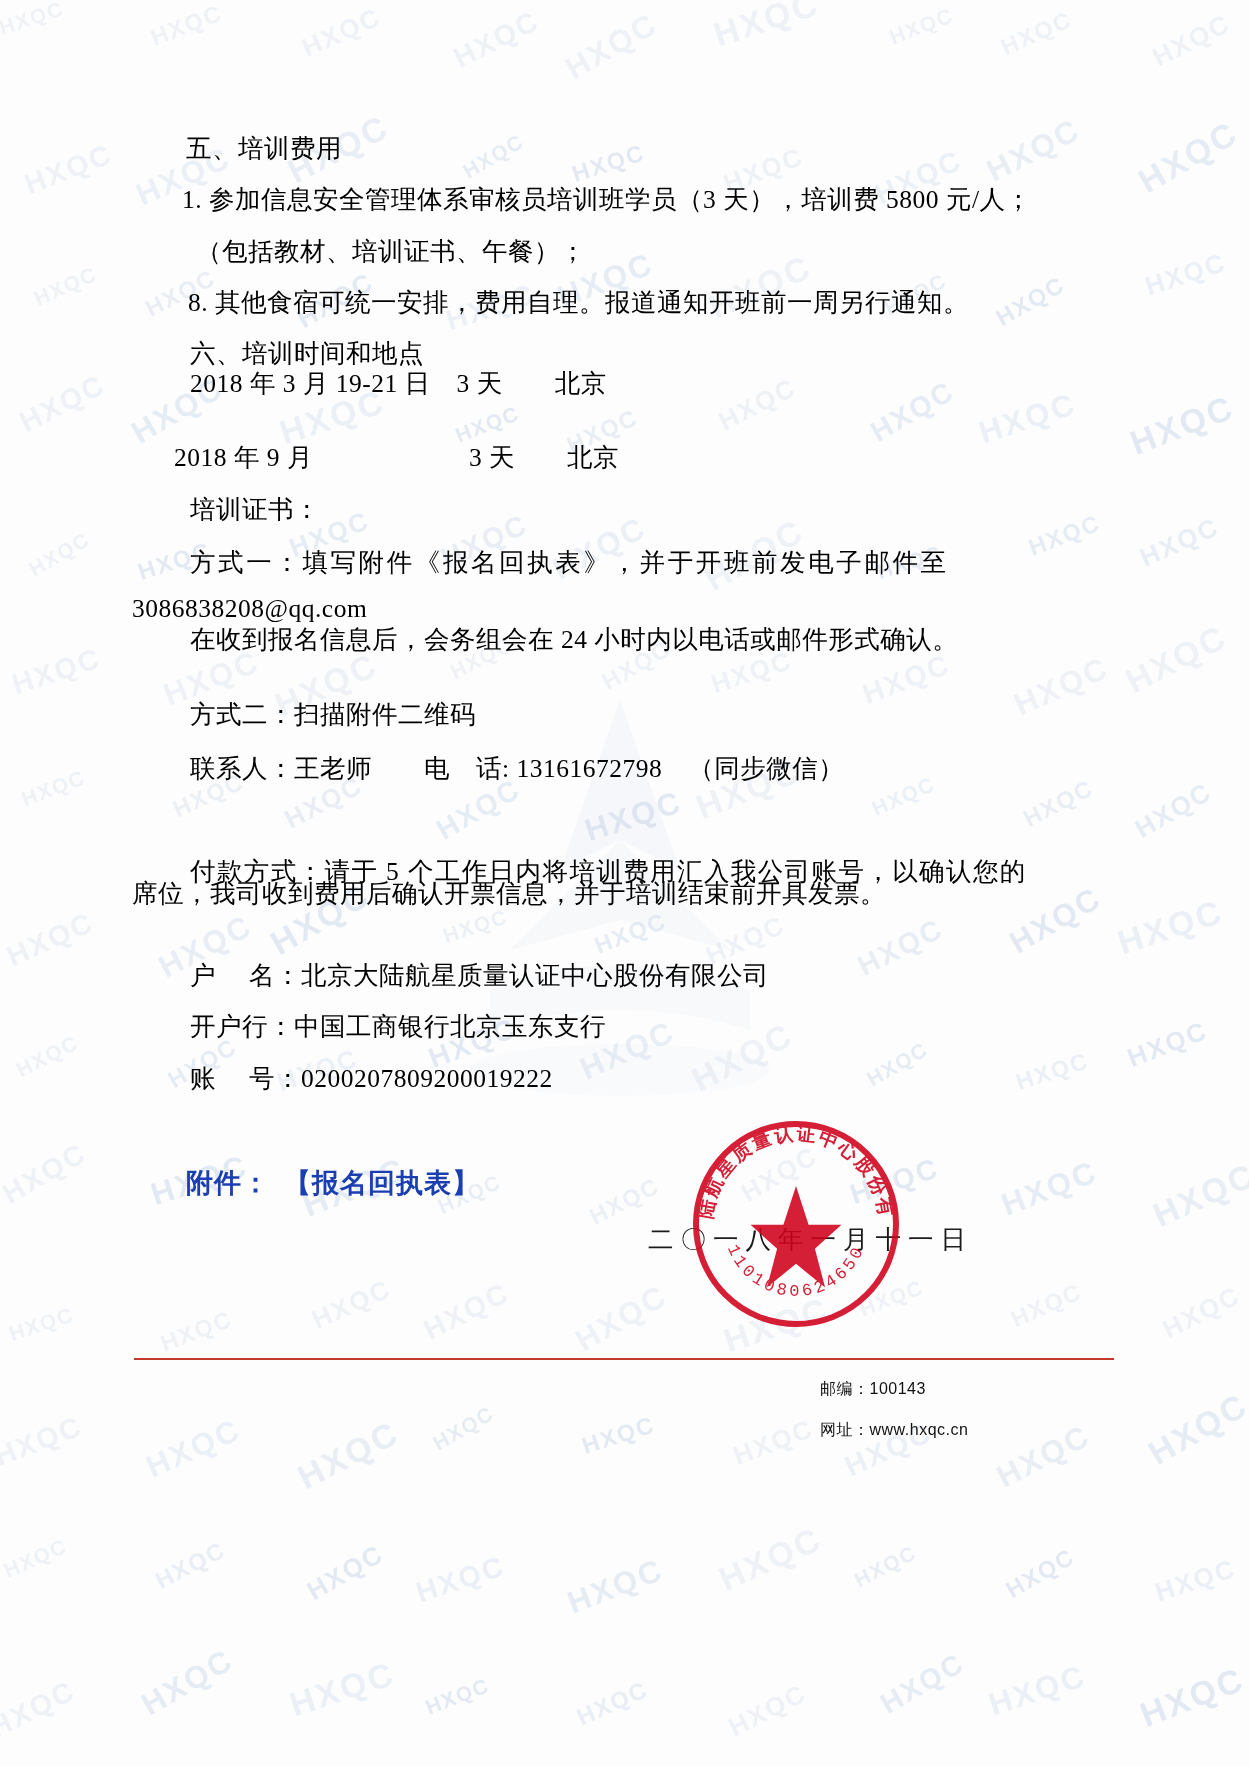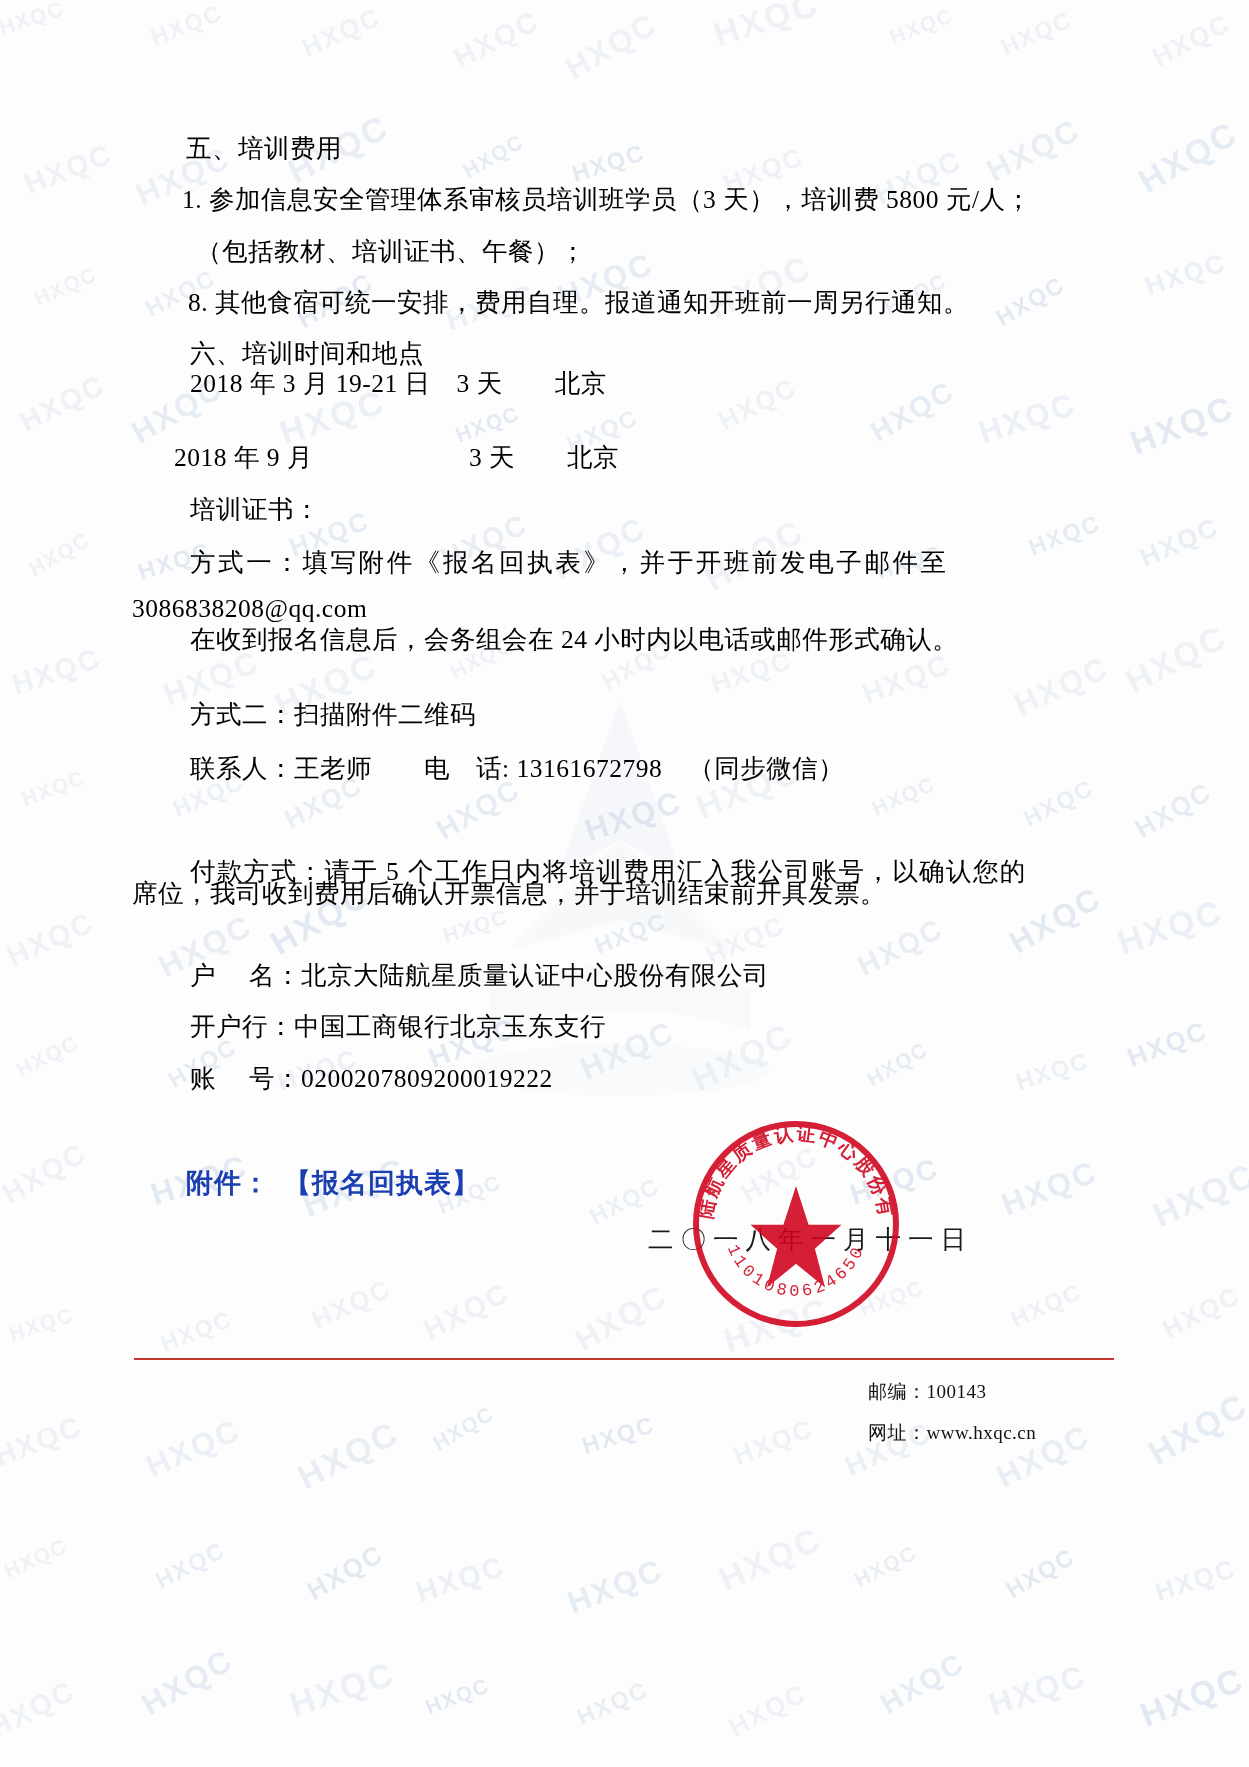--- a/index.html
+++ b/index.html
@@ -99,23 +99,22 @@
   .footer-text {
     position: absolute;
     font-family: "Liberation Serif", serif;
     font-size: 19px;
     color: #111;
     letter-spacing: 0.5px;
     z-index: 2;
     white-space: pre;
   }
   .footer-mono {
-    font-family: Liberation Serif, serif;
-    font-size: 19px;
-    margin-left: 48px;
+    font-family: Liberation Sans, sans-serif;
+    font-size: 16px;
   }
 </style>
 </head>
 <body>
 
 <div id="page">
 
   <div id="watermarks">
       <div class="wm" style="left: -10px; top: 3px; transform: rotate(-18deg) scale(0.8); opacity: 0.5;">HXQC</div>
       <div class="wm" style="left: 145px; top: 10px; transform: rotate(-21deg) scale(0.9); opacity: 0.5;">HXQC</div>

